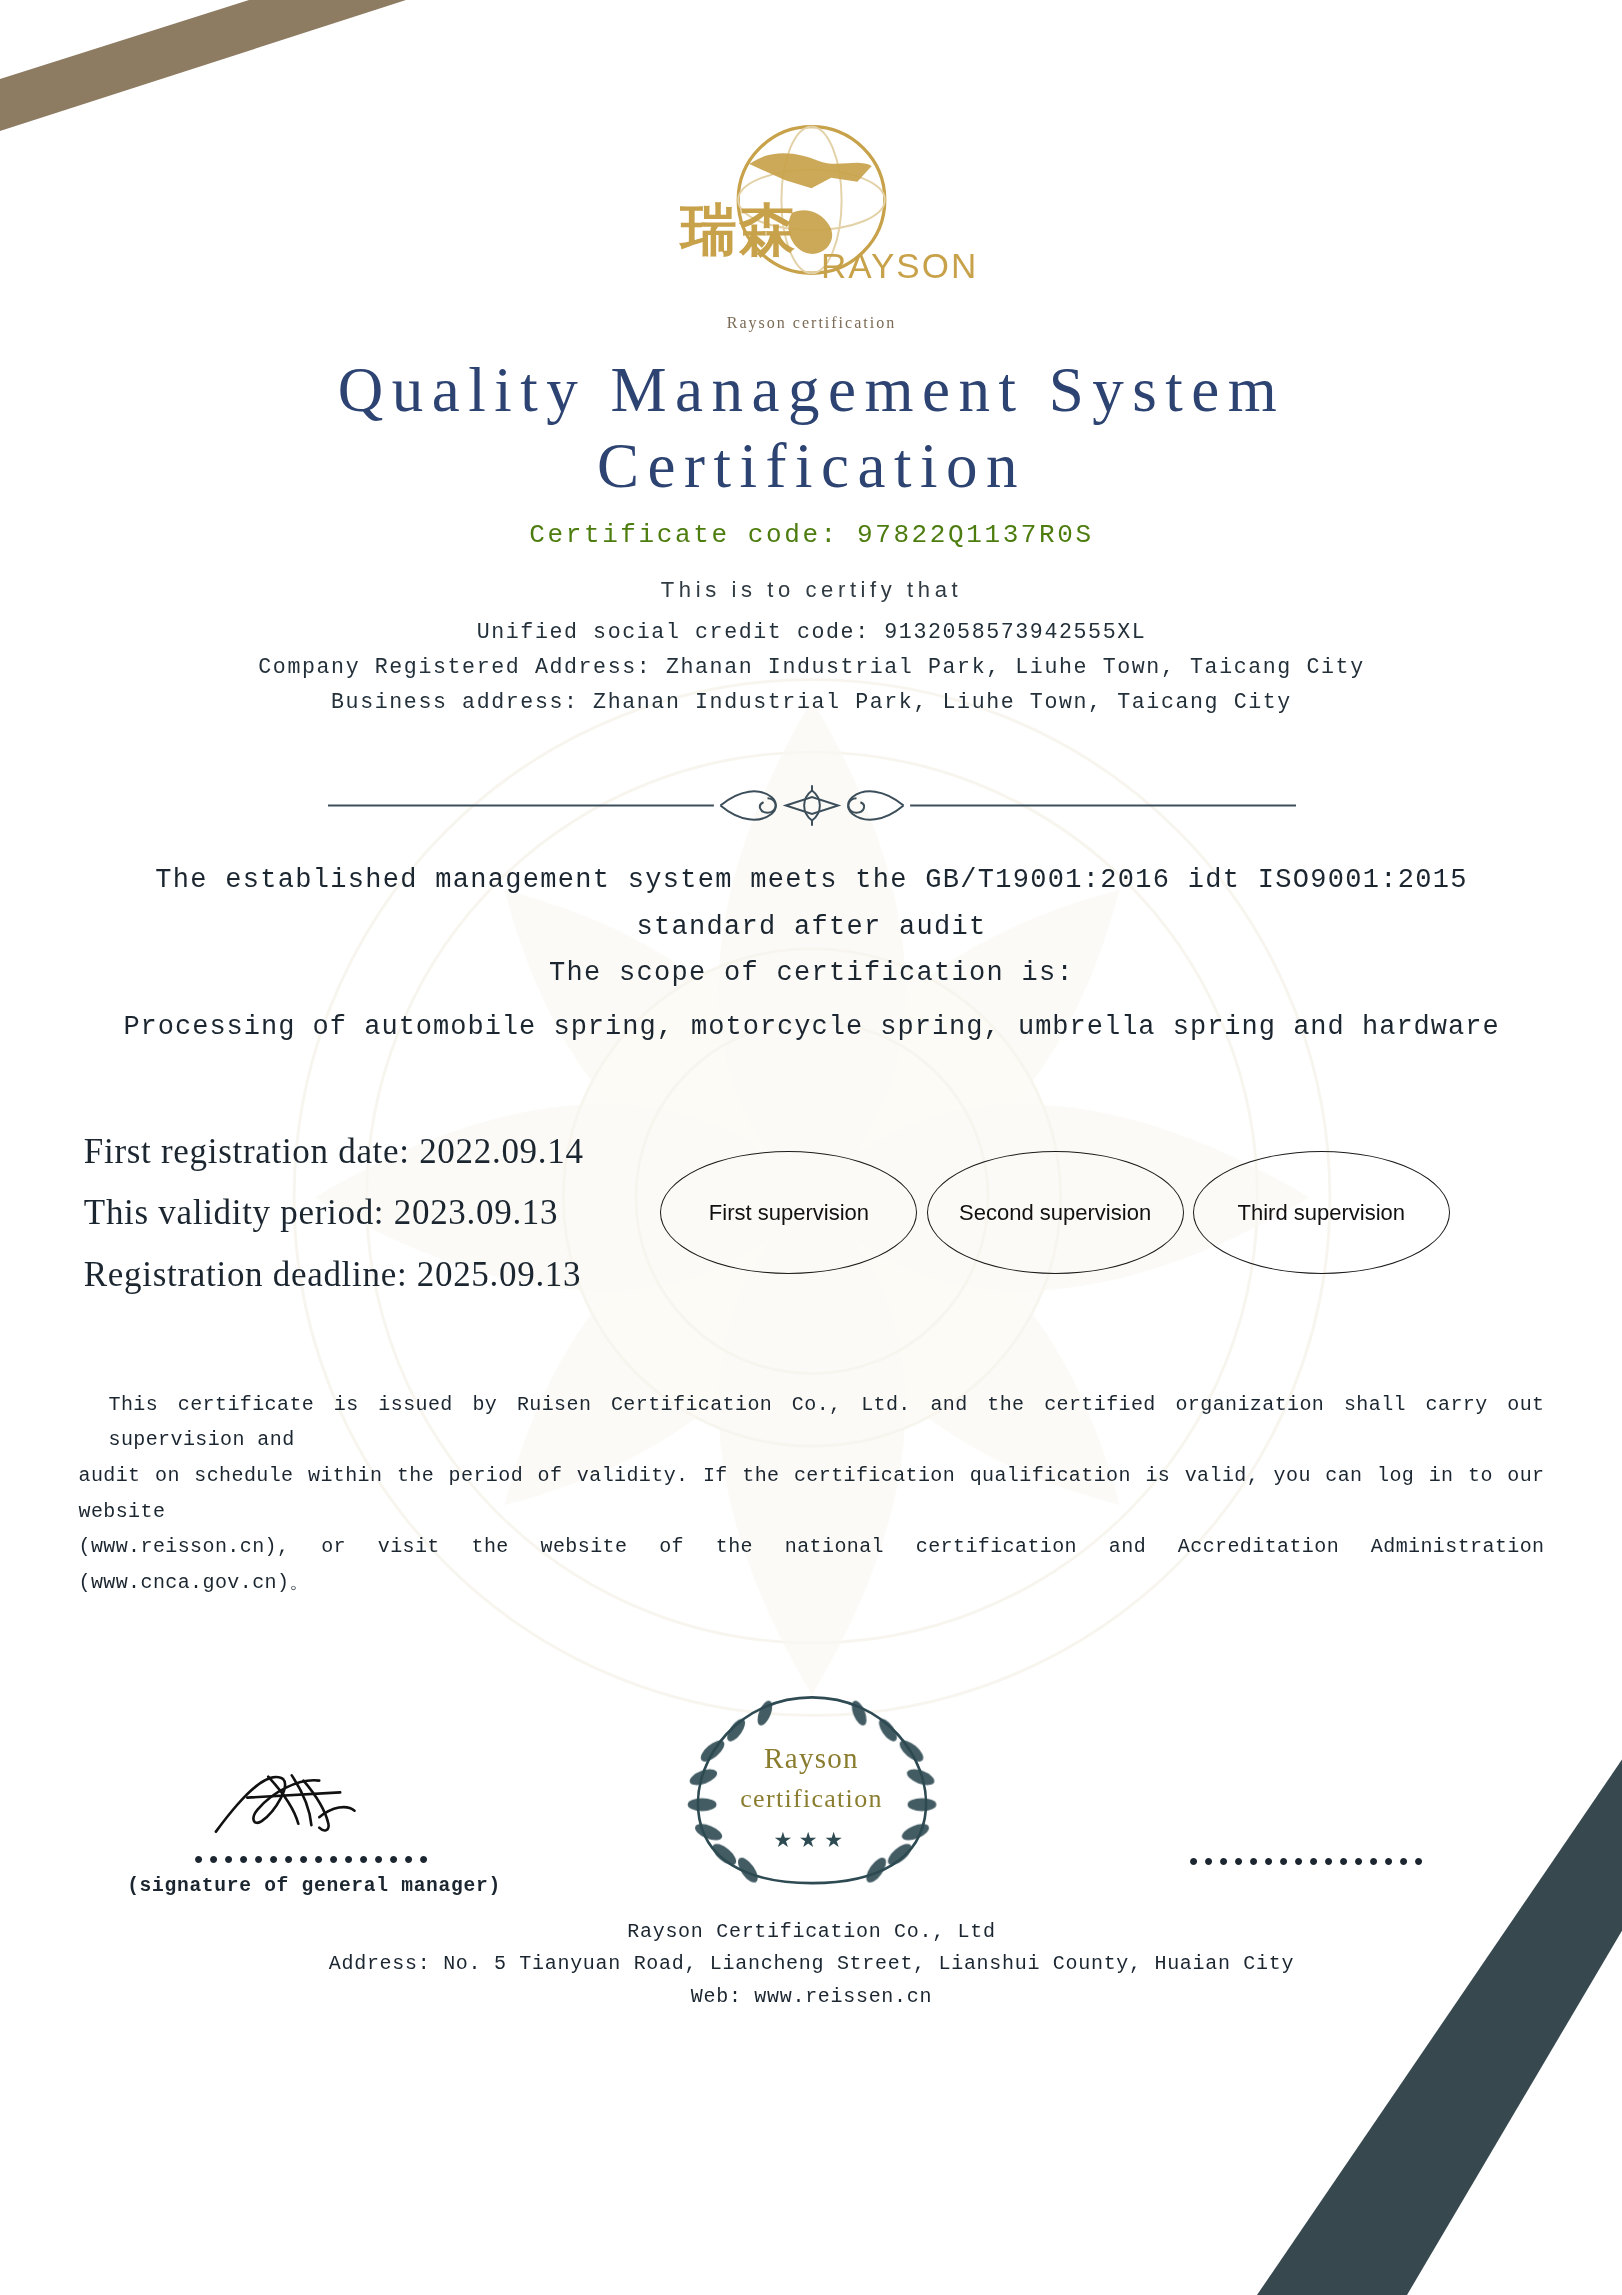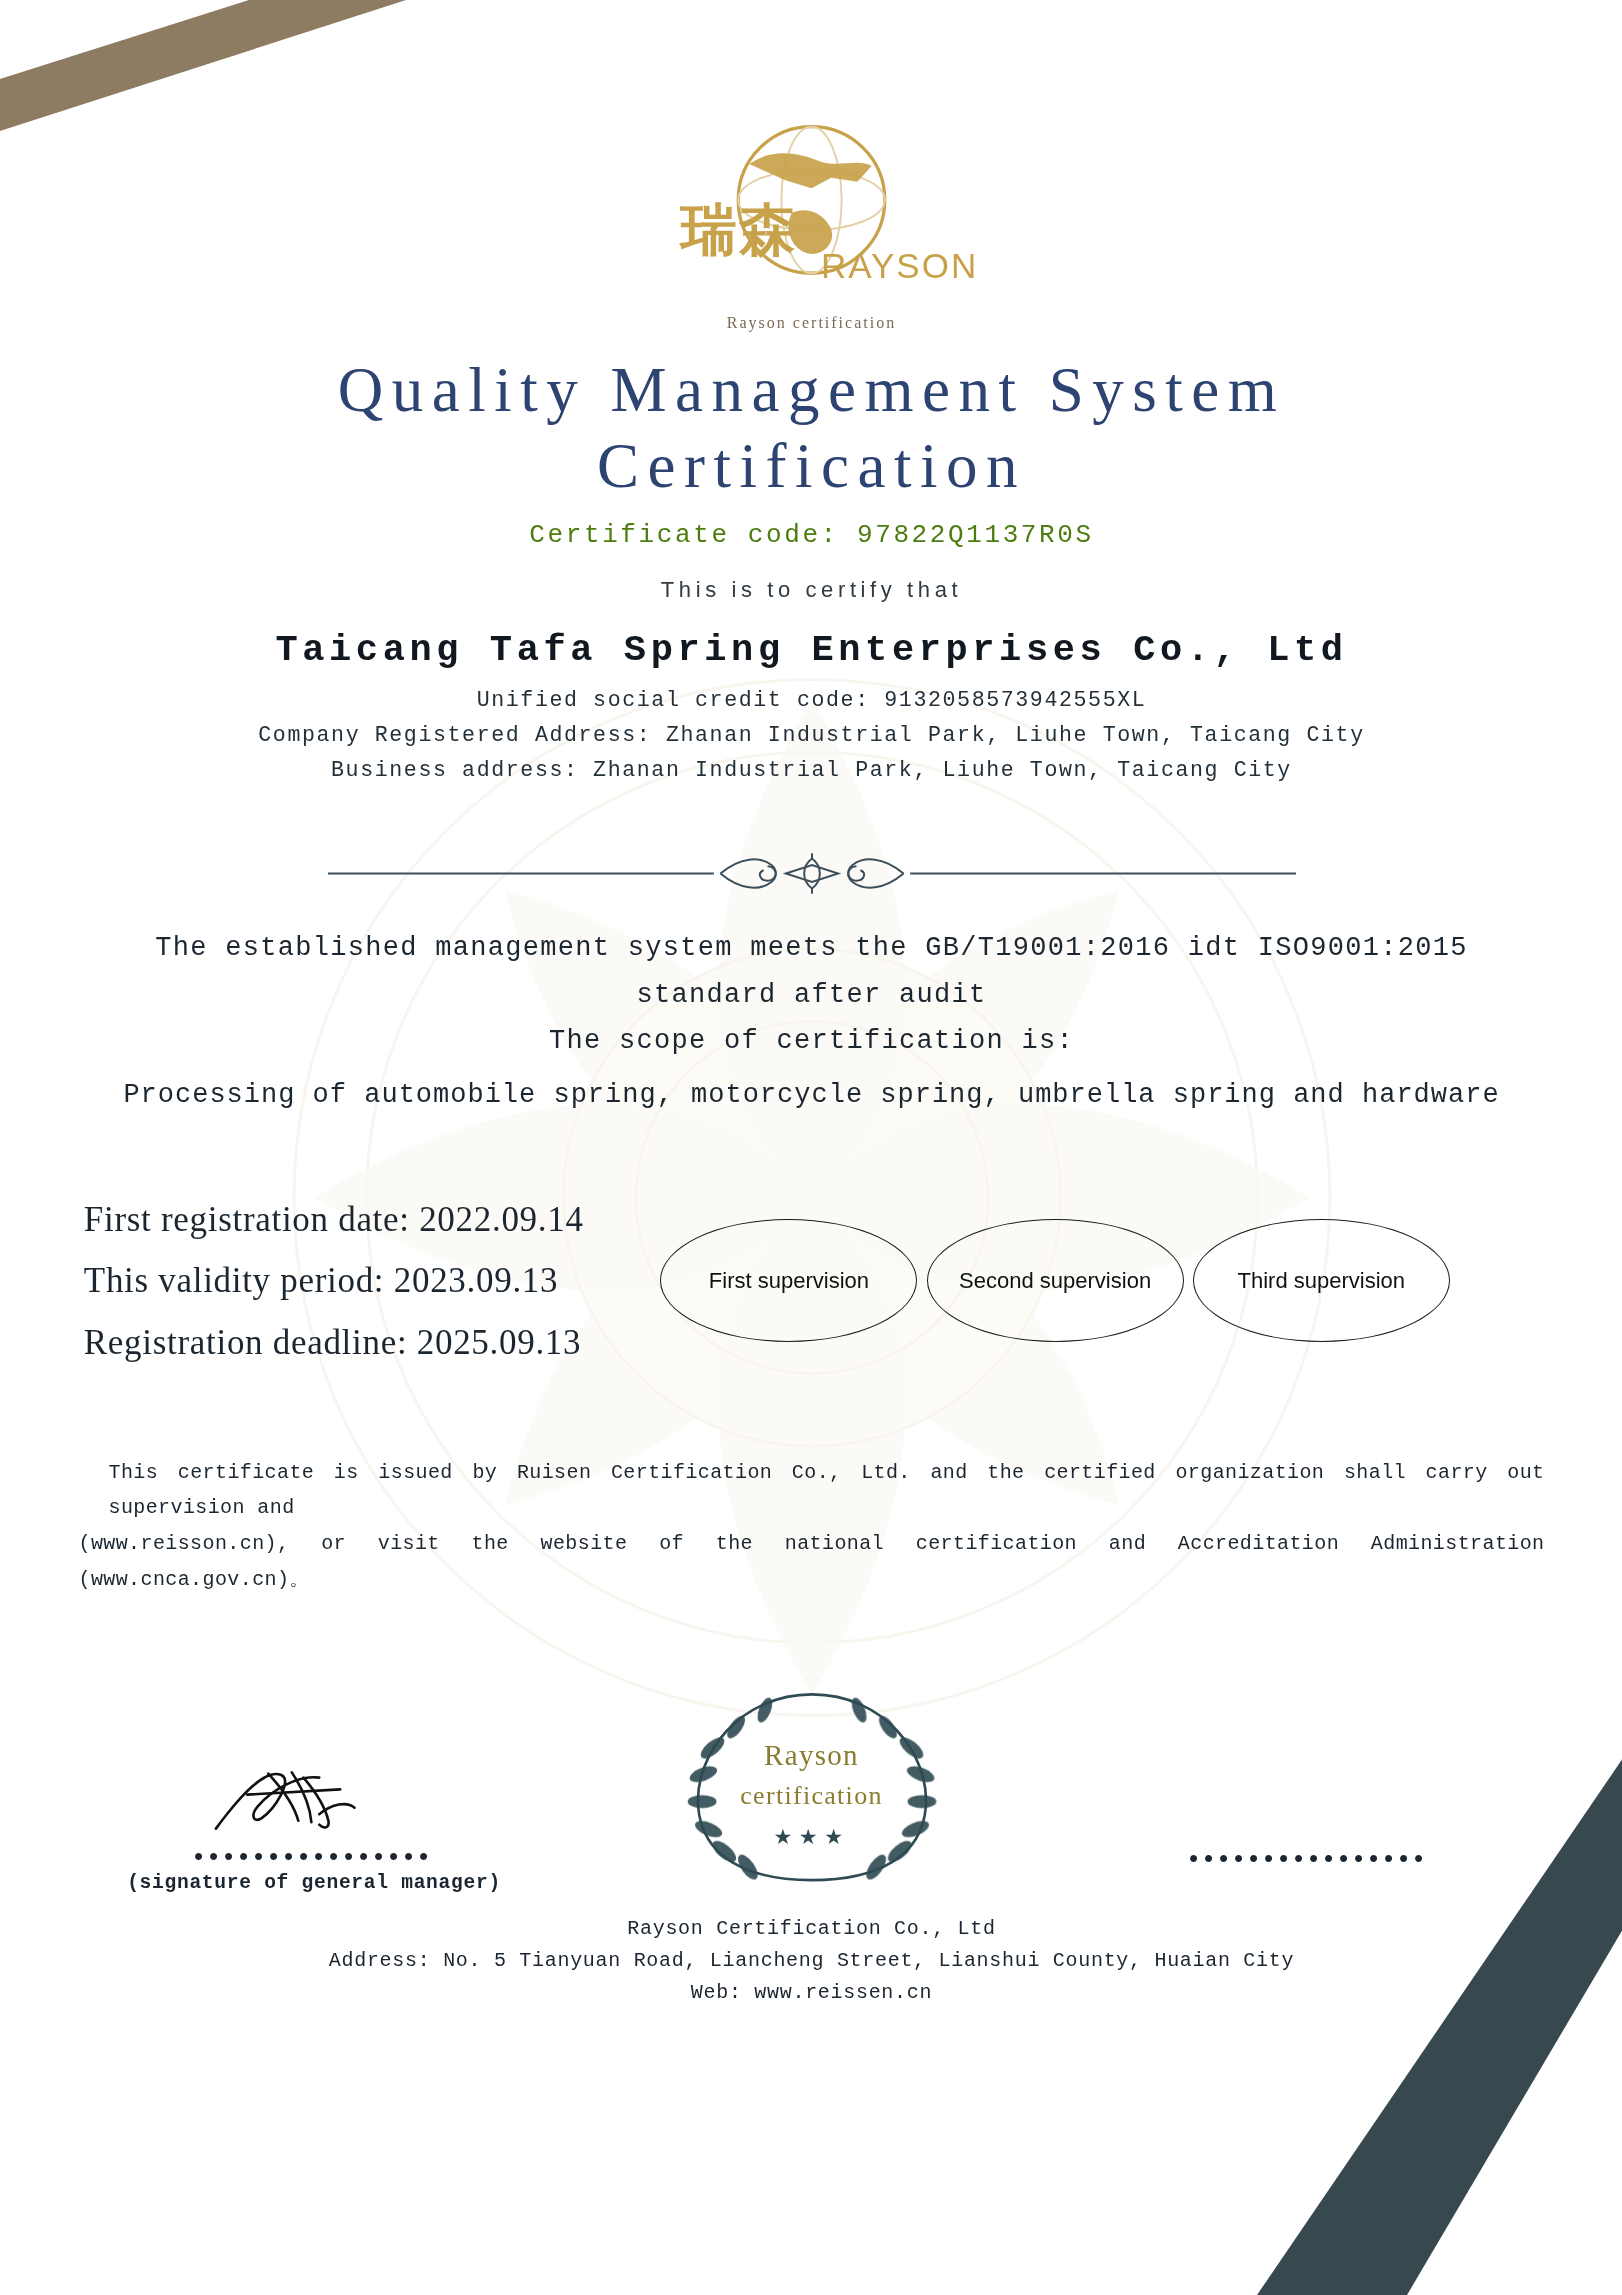--- a/index.html
+++ b/index.html
@@ -341,21 +341,20 @@
       <div class="logo-en">RAYSON</div>
     </div>
     <div class="logo-sub">Rayson certification</div>
   </div>
 
   <div class="title">Quality Management System</div>
   <div class="title" style="margin-top:0;">Certification</div>
 
   <div class="cert-code">Certificate code: 97822Q1137R0S</div>
   <div class="certify-line">This is to certify that</div>
-  <div class="company-name">Taicang Tafa Spring Enterprises Co., Ltd</div>
 
   <div class="meta-lines">
     <div>Unified social credit code: 9132058573942555XL</div>
     <div>Company Registered Address: Zhanan Industrial Park, Liuhe Town, Taicang City</div>
     <div>Business address: Zhanan Industrial Park, Liuhe Town, Taicang City</div>
   </div>
 
   <div class="divider">
     <svg width="968" height="59" viewBox="0 0 1480 90">
       <line x1="0" y1="45" x2="590" y2="45" stroke="#3b4e5a" stroke-width="3"></line>
@@ -387,20 +386,21 @@
     </div>
     <div class="ovals">
       <div class="oval">First supervision</div>
       <div class="oval">Second supervision</div>
       <div class="oval">Third supervision</div>
     </div>
   </div>
 
   <div class="disclaimer">
     <div class="indent">This certificate is issued by Ruisen Certification Co., Ltd. and the certified organization shall carry out supervision and</div>
+    <div>audit on schedule within the period of validity. If the certification qualification is valid, you can log in to our website</div>
     <div>(www.reisson.cn), or visit the website of the national certification and Accreditation Administration (www.cnca.gov.cn)。</div>
   </div>
 
   <div class="sign-row">
     <div class="sign-left">
       <svg class="sign-scribble" width="288" height="85" viewBox="0 0 440 130">
         <g fill="none" stroke="#111" stroke-width="4" stroke-linecap="round">
           <path d="M70 108 C120 40 150 18 170 26 C188 34 160 78 140 92 C128 100 122 88 134 74 C156 48 196 26 228 30"></path>
           <path d="M150 24 C176 52 190 74 196 96"></path>
           <path d="M186 22 C206 52 214 76 216 98"></path>

